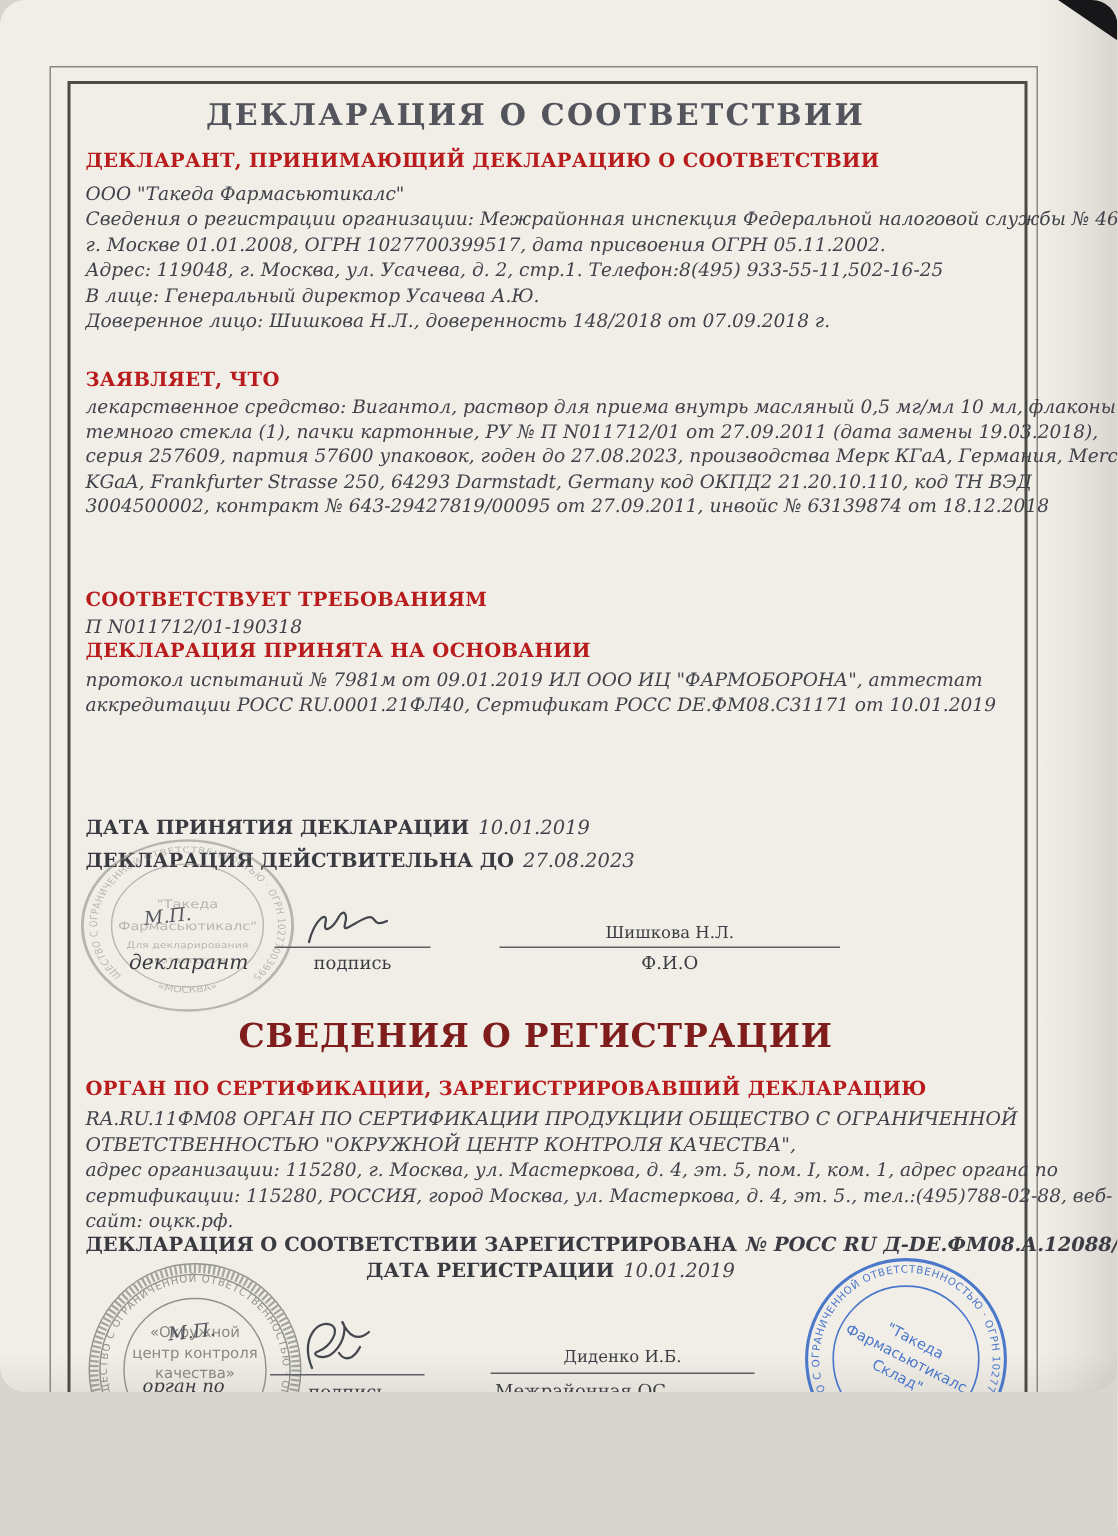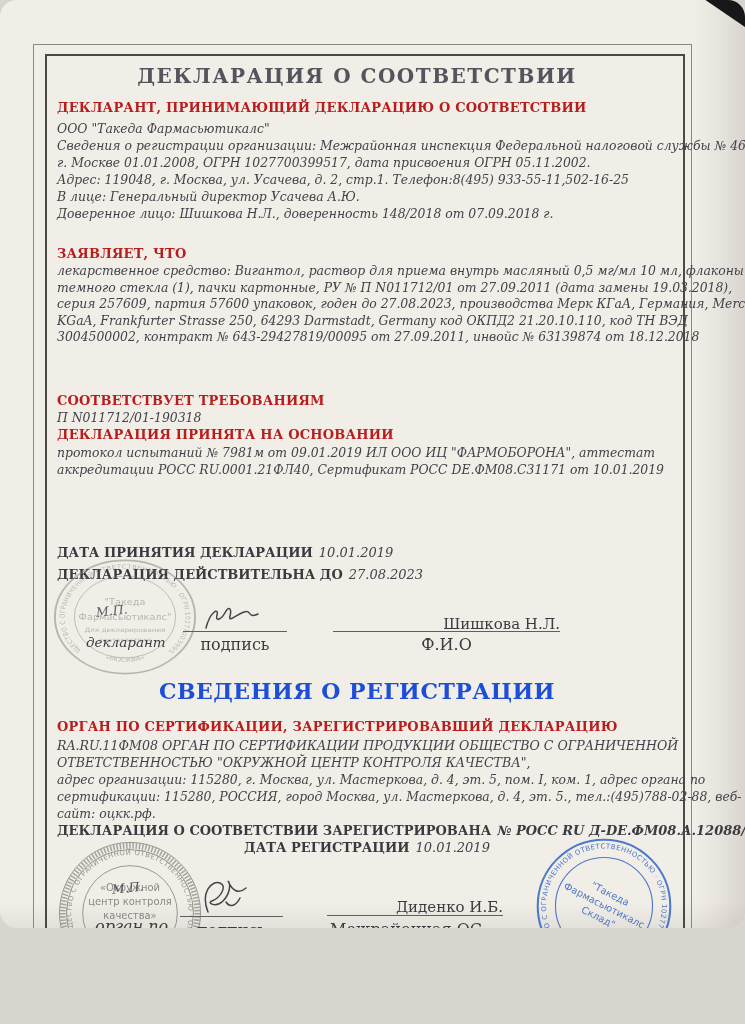--- a/index.html
+++ b/index.html
@@ -18,32 +18,32 @@
     background:linear-gradient(180deg,rgba(70,62,50,0) 0%,rgba(70,62,50,0.08) 100%);}
   .corner-wedge{right:0;top:0;width:44px;height:27px;background:#17171a;
     clip-path:polygon(10% 0,100% 0,100% 100%);}
   
   .frame-outer{left:33px;top:44px;width:657px;height:943px;border:1px solid #8a8881;}
   .frame-inner{left:45px;top:54px;width:636px;height:922px;border:2px solid #4a4a46;}
   
   .t1{left:57px;top:64px;width:600px;text-align:center;font-size:20px;font-weight:bold;
       letter-spacing:1.5px;color:#53545c;}
   .t2{left:57px;top:678px;width:600px;text-align:center;font-size:22px;font-weight:bold;
-      letter-spacing:0.5px;color:#1d4ed8;}
+      letter-spacing:0.5px;color:#7f1d1d;}
   .bh{left:57px;width:620px;font-size:13px;font-weight:bold;letter-spacing:0.2px;color:#b91c1c;}
   .il{left:57px;width:606px;font-size:12.4px;font-style:italic;color:#41424a;white-space:nowrap;}
   .lblline{left:57px;width:620px;font-size:13px;white-space:nowrap;}
   .lblline .lb{font-weight:bold;color:#393a40;}
   .lblline .vl{font-style:italic;margin-left:6px;color:#41424a;}
   .lblline .vlb{font-style:italic;font-weight:bold;margin-left:6px;color:#3b3c43;}
   .sigline{height:1px;background:#5d5e62;}
-  .cap{font-size:16px;color:#3b3c41;}
+  .cap{font-size:12px;color:#3b3c41;}
   .capc{text-align:center;}
   .iti{font-style:italic;}
-  .name{font-size:15px;color:#3b3c41;text-align:right;}
+  .name{font-size:11px;color:#3b3c41;text-align:center;}
   .mp{font-size:12.5px;font-style:italic;color:#474952;transform:rotate(-6deg);opacity:.9;}
   .stamp-svg text{font-family:"DejaVu Sans","Liberation Sans",sans-serif;}
   .sig-ink{stroke:#44464e;stroke-width:1.5;fill:none;stroke-linecap:round;}
 </style>
 </head>
 <body>
 
 <div class="sheet">
 
   <div class="abs edge-shade"></div>

